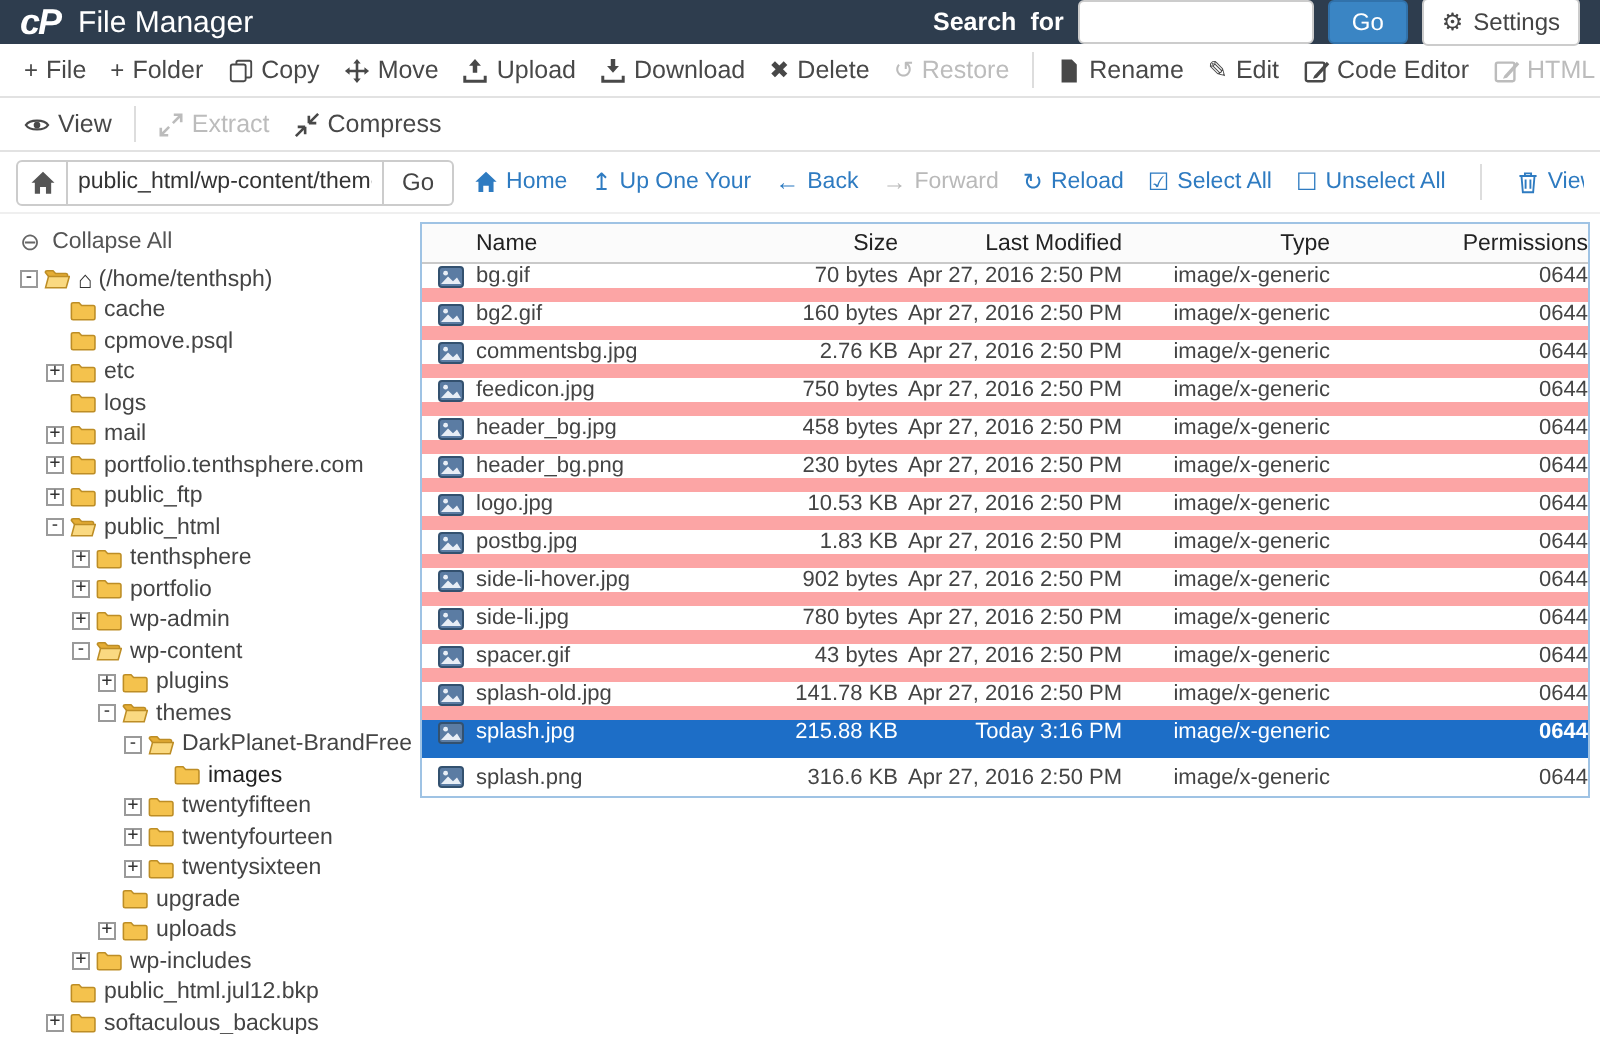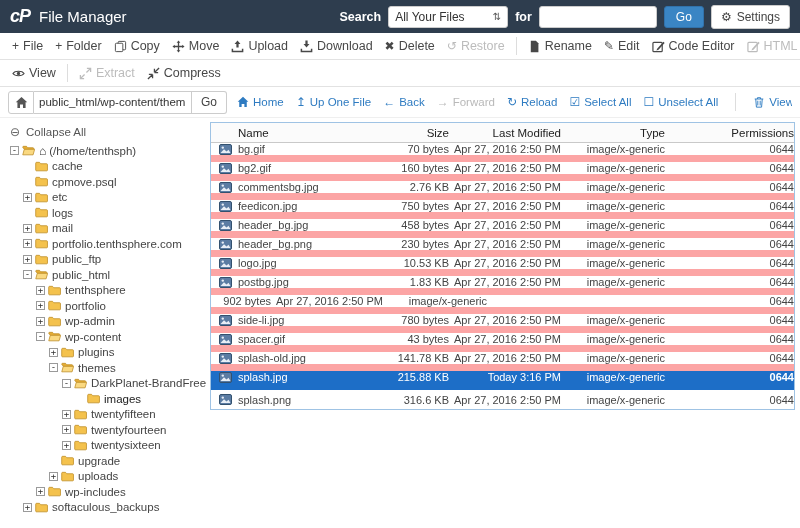--- a/index.html
+++ b/index.html
@@ -1,20 +1,20 @@
 <!DOCTYPE html>
 <html><head>
 <meta charset="utf-8">
 <style>
   * { box-sizing: border-box; margin: 0; padding: 0; }
   html,body { width:800px; height:528px; overflow:hidden; background:#fff;
     font-family:"Liberation Sans","DejaVu Sans",sans-serif; color:#474747; }
 
   
-  .appbar { height:33px; background:#2e3d4e; display:flex; align-items:center;
+  .appbar { height:22px; background:#2e3d4e; display:flex; align-items:center;
     justify-content:space-between; padding:0 10px; color:#fff;gap:38px; }
   .appbar-left { display:flex; align-items:center; }
   .logo { font-style:italic; font-weight:bold; font-size:18px; margin-right:9px; letter-spacing:-1px; }
   .apptitle { font-size:15px; }
   .appbar-right { display:flex; align-items:center; gap:7px; font-size:12.5px; font-weight:bold; }
   .scope-select { background:#fff; color:#333; border:1px solid #ccc; border-radius:3px;
     height:22px; display:flex; align-items:center; justify-content:space-between;
     padding:0 6px; width:120px; font-size:12px; font-weight:normal; cursor:pointer; }
   .updn { color:#555; font-size:10px; }
   .search-input { width:118px; height:22px; border:1px solid #ccc; border-radius:3px;
@@ -90,24 +90,20 @@
 </head>
 <body>
 
 <div class="appbar">
   <div class="appbar-left">
     <span class="logo">cP</span>
     <span class="apptitle">File Manager</span>
   </div>
   <div class="appbar-right">
     <span>Search</span>
-    <div class="scope-select">
-      <span>All Your Files</span>
-      <span class="updn">⇅</span>
-    </div>
     <span>for</span>
     <input class="search-input" value="" style="">
     <button class="go-btn">Go</button>
     <button class="settings-btn">
       <span class="icon">⚙</span>
       <span>Settings</span>
     </button>
   </div>
 </div>
 
@@ -252,21 +248,21 @@
           <svg viewBox="0 0 14 14">
             <path d="M7 1 13.2 6.8H11.4V12.8H8.6V9.2H5.4V12.8H2.6V6.8H0.8Z" fill="currentColor"></path>
           </svg>
         </span>
         <span>Home</span>
       </span>
       <span class="navlink">
         <span class="icon">
           <span class="tglyph">↥</span>
         </span>
-        <span>Up One File</span>
+        <span>Up One Your</span>
       </span>
       <span class="navlink">
         <span class="icon">
           <span class="tglyph">←</span>
         </span>
         <span>Back</span>
       </span>
       <span class="navlink disabled">
         <span class="icon">
           <span class="tglyph">→</span>
@@ -538,20 +534,30 @@
         </div>
         <div class="titem">
           <span class="tindent" style="width: 26px;"></span>
           <span class="exp">+</span>
           <span class="icon">
             <svg viewBox="0 0 15 12" class="tico">
               <path d="M0.8 2.2C0.8 1.6 1.2 1.2 1.8 1.2H5.2L6.7 2.8H13.4C14 2.8 14.4 3.2 14.4 3.8V10C14.4 10.6 14 11 13.4 11H1.8C1.2 11 0.8 10.6 0.8 10Z" fill="#f4c24d" stroke="#bd8d25" stroke-width="0.9"></path>
             </svg>
           </span>
           <span class="tlabel">wp-includes</span>
+        </div>
+        <div class="titem">
+          <span class="tindent" style="width: 13px;"></span>
+          <span class="exp empty"></span>
+          <span class="icon">
+            <svg viewBox="0 0 15 12" class="tico">
+              <path d="M0.8 2.2C0.8 1.6 1.2 1.2 1.8 1.2H5.2L6.7 2.8H13.4C14 2.8 14.4 3.2 14.4 3.8V10C14.4 10.6 14 11 13.4 11H1.8C1.2 11 0.8 10.6 0.8 10Z" fill="#f4c24d" stroke="#bd8d25" stroke-width="0.9"></path>
+            </svg>
+          </span>
+          <span class="tlabel">public_html.jul12.bkp</span>
         </div>
         <div class="titem">
           <span class="tindent" style="width: 13px;"></span>
           <span class="exp">+</span>
           <span class="icon">
             <svg viewBox="0 0 15 12" class="tico">
               <path d="M0.8 2.2C0.8 1.6 1.2 1.2 1.8 1.2H5.2L6.7 2.8H13.4C14 2.8 14.4 3.2 14.4 3.8V10C14.4 10.6 14 11 13.4 11H1.8C1.2 11 0.8 10.6 0.8 10Z" fill="#f4c24d" stroke="#bd8d25" stroke-width="0.9"></path>
             </svg>
           </span>
           <span class="tlabel">softaculous_backups</span>
@@ -690,20 +696,30 @@
                 </svg>
               </span>
               <span>postbg.jpg</span>
             </span>
             <span class="col-size">1.83 KB</span>
             <span class="col-mod">Apr 27, 2016 2:50 PM</span>
             <span class="col-type">image/x-generic</span>
             <span class="col-perm">0644</span>
           </div>
           <div class="frow">
+            <span class="col-name">
+              <span class="icon">
+                <svg viewBox="0 0 13 11" class="fico">
+                  <rect x="0.5" y="0.5" width="12" height="10" rx="1.5" fill="#5b7ca3" stroke="#33516f"></rect>
+                  <circle cx="3.8" cy="3.6" r="1.2" fill="#e8eef6"></circle>
+                  <path d="M1.5 9 5 5.2 7.5 7.6 9.5 5.8 11.5 9Z" fill="#e8eef6"></path>
+                </svg>
+              </span>
+              <span>side-li-hover.jpg</span>
+            </span>
             <span class="col-size">902 bytes</span>
             <span class="col-mod">Apr 27, 2016 2:50 PM</span>
             <span class="col-type">image/x-generic</span>
             <span class="col-perm">0644</span>
           </div>
           <div class="frow">
             <span class="col-name">
               <span class="icon">
                 <svg viewBox="0 0 13 11" class="fico">
                   <rect x="0.5" y="0.5" width="12" height="10" rx="1.5" fill="#5b7ca3" stroke="#33516f"></rect>

